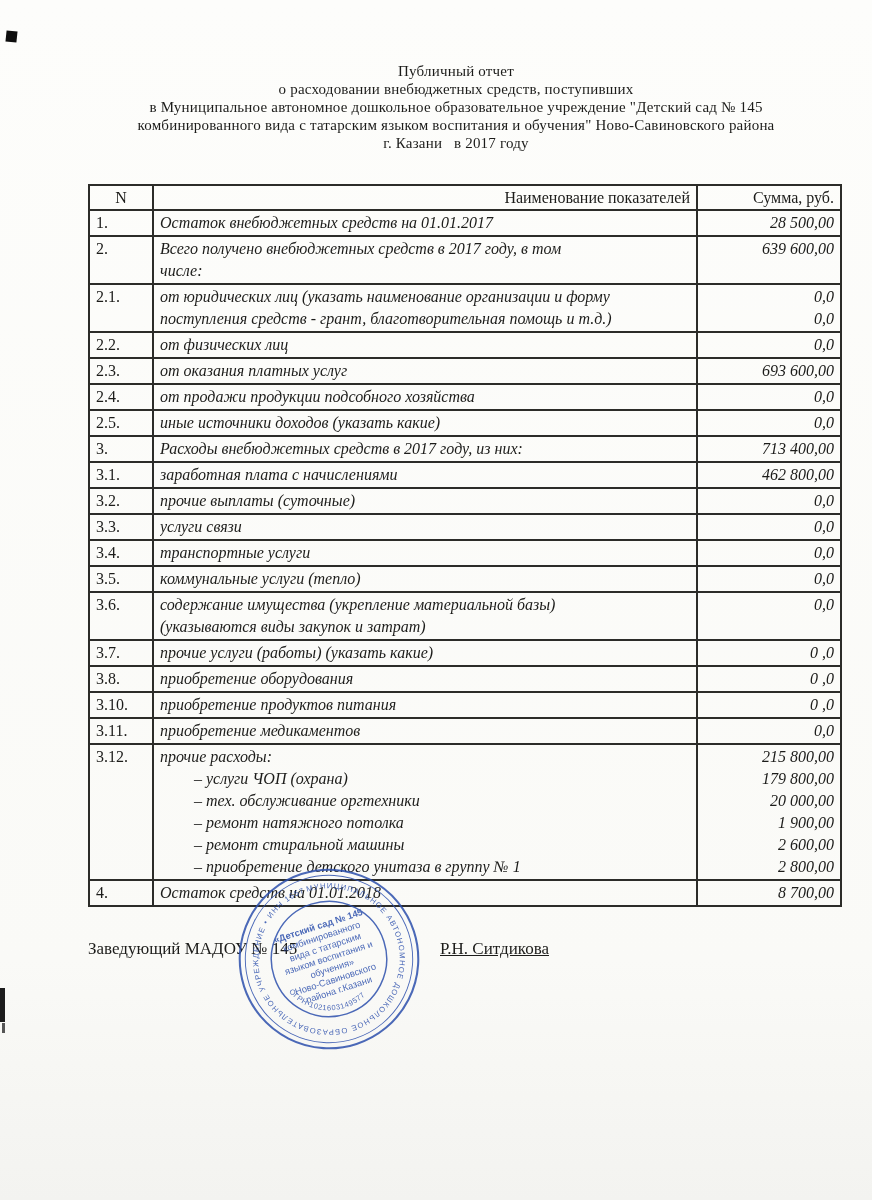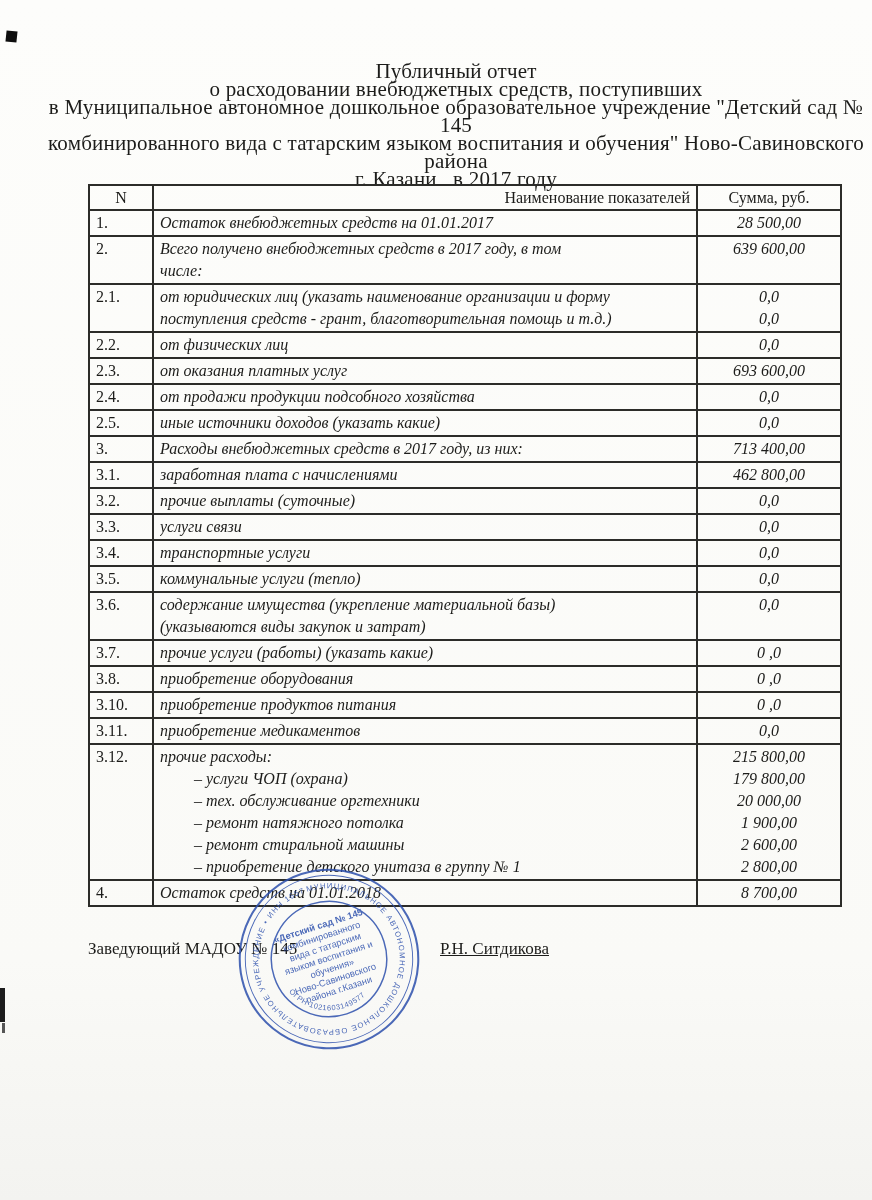--- a/index.html
+++ b/index.html
@@ -12,38 +12,38 @@
     overflow:hidden;
   }
   .page{position:absolute;inset:0;background:linear-gradient(180deg,#fdfdfb 0%,#fafaf7 80%,#f3f3f0 100%);}
   
   .art-tl{position:absolute;left:6px;top:31px;width:11px;height:11px;background:#0e0e0e;transform:rotate(6deg);}
   .art-left{position:absolute;left:0;top:988px;width:5px;height:34px;background:#1c1c1c;}
   .art-left2{position:absolute;left:2px;top:1023px;width:3px;height:10px;background:#555;}
   
   .title{
     position:absolute;left:0;right:0;top:62px;
-    text-align:center;font-size:21px;line-height:18px;
+    text-align:center;font-size:15px;line-height:18px;
     letter-spacing:.2px;
     padding-left:40px;
   }
   
   table.report{
     position:absolute;left:88px;top:184px;width:734px;
     border-collapse:collapse;table-layout:fixed;
     font-size:16px;
   }
   table.report th,table.report td{
     border:2px solid #2c2c29;
     padding:1px 6px;vertical-align:top;
   }
   table.report th{font-weight:normal;font-size:16px;line-height:21px;}
   .c-num{width:50px;text-align:left;line-height:22px;}
   .c-name{width:530px;}
-  .c-sum{width:130px;text-align:center;}
+  .c-sum{width:130px;text-align:right;}
   .ln{line-height:22px;white-space:nowrap;overflow:hidden;font-style:italic;}
   .ln.ind{padding-left:34px;}
   
   .sig{position:absolute;top:938px;font-size:17px;line-height:22px;}
   .sig-left{left:88px;}
   .sig-right{left:440px;text-decoration:underline;}
   
   .stamp{
     position:absolute;left:236px;top:866px;width:186px;height:186px;
     opacity:.85;

